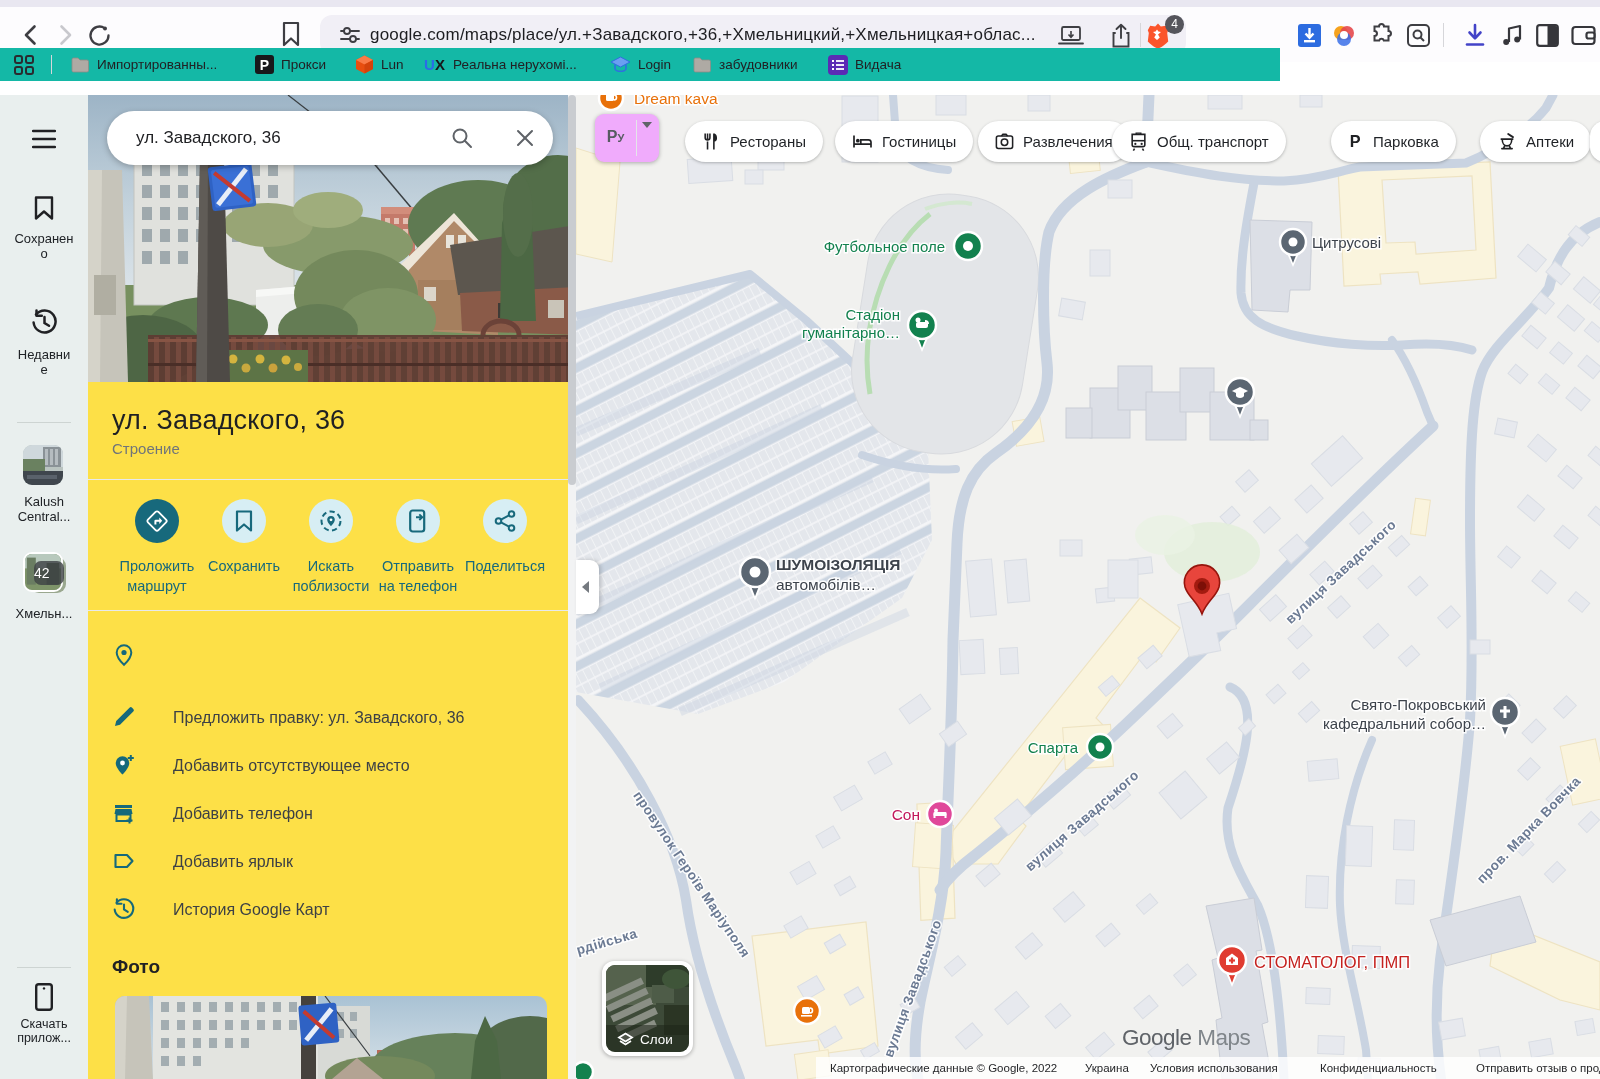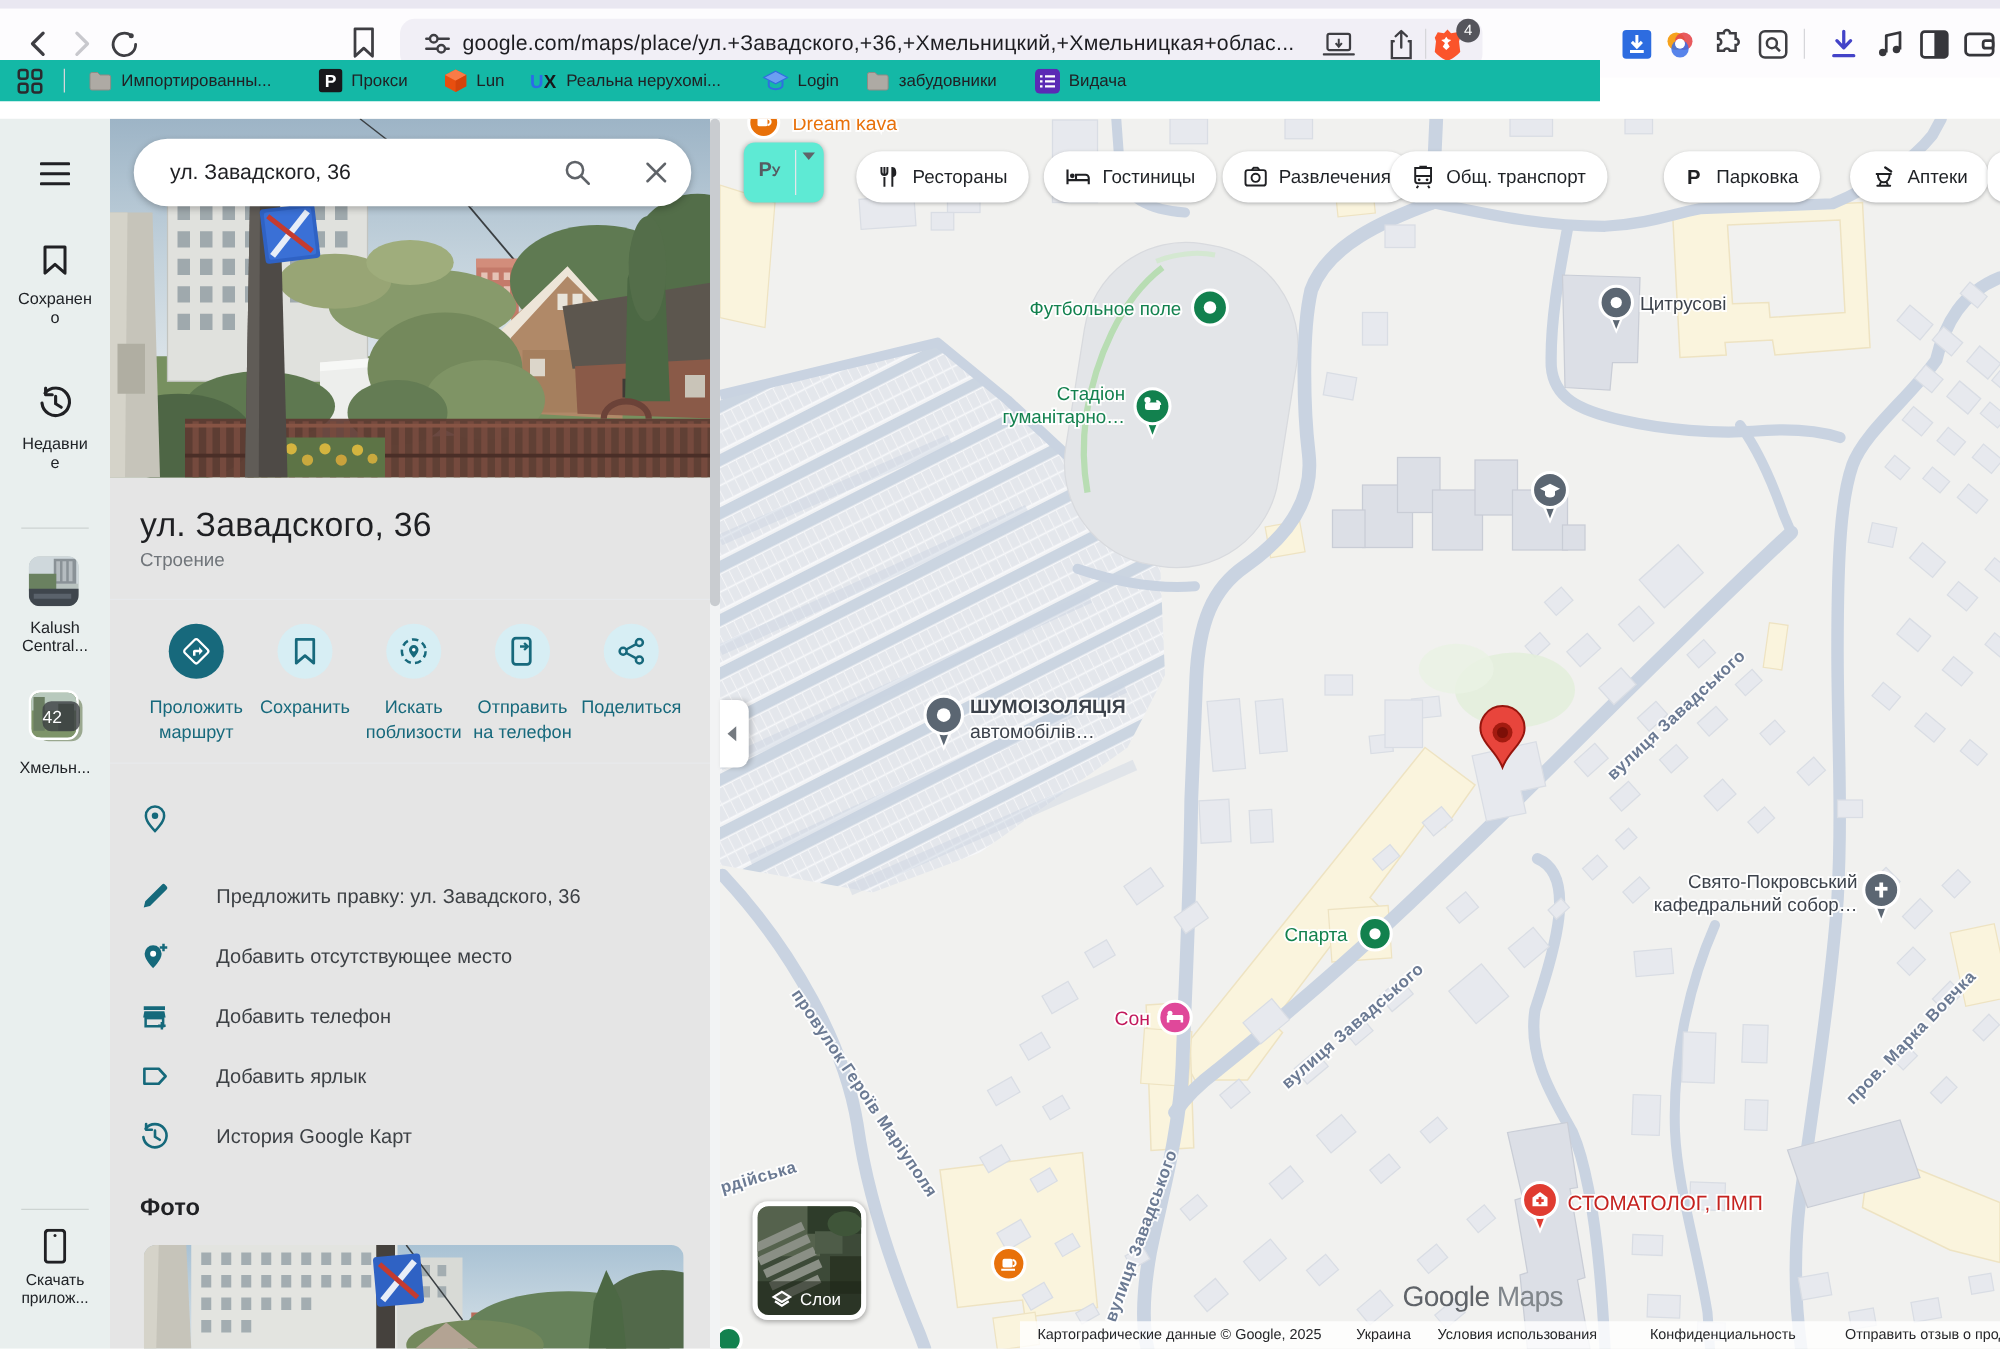--- a/index.html
+++ b/index.html
@@ -17,21 +17,21 @@
   .bm { position:absolute; top:0; height:33px; display:flex; align-items:center; font-size:13.5px; color:#212124; white-space:nowrap; }
   .bm span.lab { margin-left:7px; }
   .sep { position:absolute; width:1px; background:#d6d6da; }
 
   
   #rail { left:0; top:95px; width:88px; height:984px; background:#e9efee; }
   .railtxt { position:absolute; width:88px; text-align:center; font-size:13px; color:#202327; }
   .railsmall { position:absolute; width:88px; text-align:center; font-size:12.5px; color:#202327; }
 
   
-  #panel { left:88px; top:95px; width:488px; height:984px; background:#e5e5e5; }
+  #panel { left:88px; top:95px; width:488px; height:984px; background:#fde047; }
   #searchpill { position:absolute; left:19px; top:16px; width:446px; height:54px; background:#fff; border-radius:27px; box-shadow:0 2px 6px rgba(0,0,0,0.25); }
   #searchpill .q { position:absolute; left:29px; top:17px; font-size:17px; color:#202124; }
   #ptitle { position:absolute; left:24px; top:310px; font-size:27px; color:#1f2023; font-weight:500; letter-spacing:0.2px;}
   #psub { position:absolute; left:24px; top:345px; font-size:15px; color:#70757a; }
   .pdiv { position:absolute; left:0; width:488px; height:1px; background:#e7e9ec; }
   .abtn { position:absolute; top:404px; width:44px; height:44px; border-radius:50%; background:#d7eef4; }
   .abtn.fill { background:#17697c; }
   .albl { position:absolute; width:96px; text-align:center; font-size:14.5px; color:#17697c; font-weight:500; line-height:20px;}
   .drow { position:absolute; left:0; width:488px; font-size:16px; color:#3d4145; }
   .dicon { position:absolute; left:24px; width:24px; height:24px; }
@@ -849,21 +849,21 @@
           </g>
 <text x="1254" y="968" font-size="16.5" font-weight="normal" fill="#c5221f" text-anchor="start" style="font-family:'Liberation Sans',sans-serif" stroke="#ffffff" stroke-width="3" paint-order="stroke" stroke-opacity="0.9">СТОМАТОЛОГ, ПМП</text>
 <circle cx="611" cy="98" r="12" fill="#e8710a" stroke="#fff" stroke-width="2.5"></circle>
 <g transform="translate(611 98)">
             <rect x="-5" y="-4" width="8" height="7" rx="1.5" fill="#fff"></rect>
             <path d="M3,-3 a2.5,2.5 0 0 1 0,5" stroke="#fff" stroke-width="1.6" fill="none"></path>
           </g>
 <text x="634" y="104" font-size="15.5" font-weight="normal" fill="#e8710a" text-anchor="start" style="font-family:'Liberation Sans',sans-serif" stroke="#ffffff" stroke-width="3" paint-order="stroke" stroke-opacity="0.9">Dream kava</text>
 </g>
       </svg>
-      <div style="position:absolute;left:19px;top:19px;width:64px;height:48px;background:#5eead4;border-radius:9px;box-shadow:0 1px 4px rgba(0,0,0,0.3);">
+      <div style="position:absolute;left:19px;top:19px;width:64px;height:48px;background:#f0abfc;border-radius:9px;box-shadow:0 1px 4px rgba(0,0,0,0.3);">
 <div style="position:absolute;left:0;top:0;width:41px;height:48px;font-size:16px;font-weight:bold;color:#565b61;text-align:center;line-height:46px;">Р<span style="font-size:11px;">У</span></div>
 <div style="position:absolute;left:41px;top:6px;width:1px;height:36px;background:#e4e6e9;"></div>
 <div style="position:absolute;left:47px;top:8px;width:0;height:0;border-left:5.5px solid transparent;border-right:5.5px solid transparent;border-top:6px solid #5f6368;"></div>
 </div>
 <div class="chip" style="left:109px;">
         <svg width="19" height="19" viewBox="0 0 24 24">
           <path d="M7 2 v7 M4 2 v5 a3 3 0 0 0 6 0 V2 M7 12 v10" stroke="#202124" stroke-width="2" fill="none"></path>
           <path d="M15 2 c3 0 4 3 4 6 0 2 -1 4 -3 4 v10 h-2 V2 Z" fill="#202124"></path>
         </svg>
         <span>Рестораны</span>
@@ -932,20 +932,20 @@
 <rect x="0" y="60" width="83" height="27" fill="#1d2418" opacity="0.55"></rect>
 <g transform="translate(13 70)">
             <path d="M0,2.5 L6.5,-1.5 L13,2.5 L6.5,6.5 Z" fill="none" stroke="#fff" stroke-width="1.8"></path>
             <path d="M1,6 L6.5,9.5 L12,6" fill="none" stroke="#fff" stroke-width="1.8"></path>
           </g>
 <text x="34" y="79" font-size="13.5" fill="#ffffff" font-family="Liberation Sans">Слои</text>
 </svg>
       </div>
 <div style="position:absolute;left:546px;top:930px;font-size:22.5px;color:#5f6368;letter-spacing:-0.5px;"><span style="font-weight:500;">Google</span> <span style="color:#80868b;">Maps</span></div>
 <div style="position:absolute;left:240px;top:962px;width:784px;height:22px;background:rgba(255,255,255,0.82);font-size:11.5px;color:#252629;">
-<span style="position:absolute;left:14px;top:5px;">Картографические данные © Google, 2025</span>
+<span style="position:absolute;left:14px;top:5px;">Картографические данные © Google, 2022</span>
 <span style="position:absolute;left:269px;top:5px;">Украина</span>
 <span style="position:absolute;left:334px;top:5px;">Условия использования</span>
 <span style="position:absolute;left:504px;top:5px;">Конфиденциальность</span>
 <span style="position:absolute;left:660px;top:5px;white-space:nowrap;">Отправить отзыв о продукте</span>
 </div>
     </div>
 </div>
 
 </body></html>

